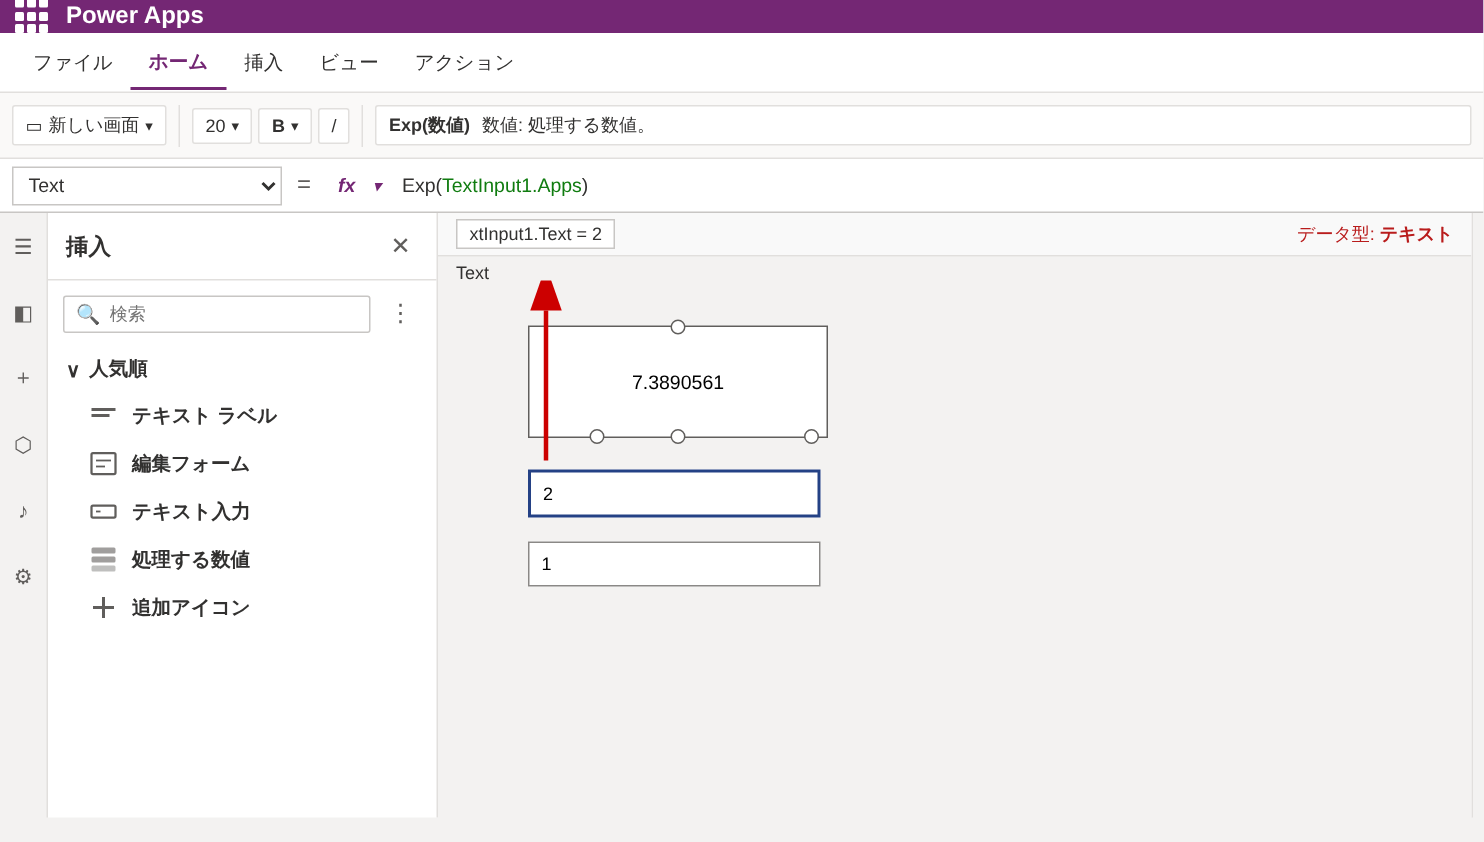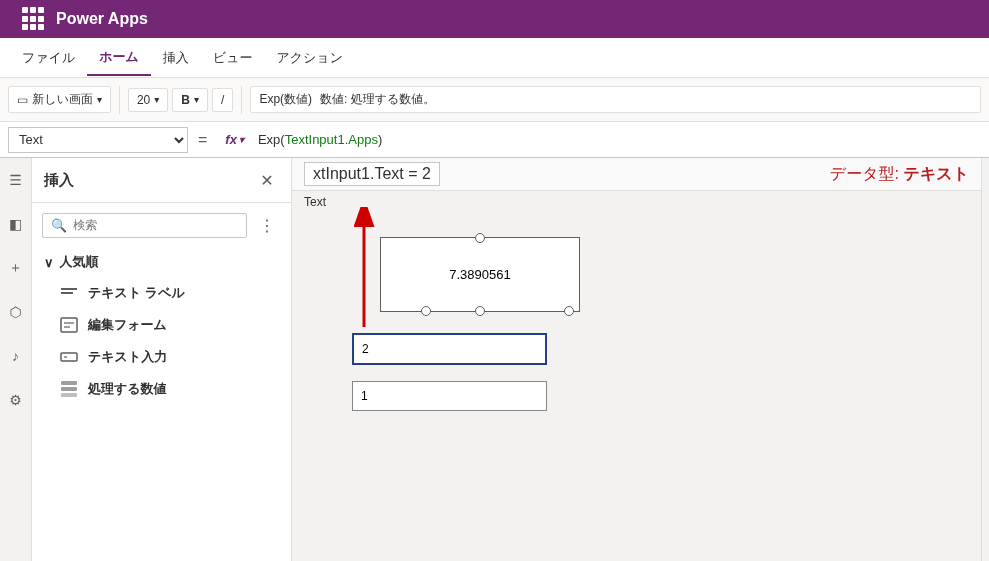--- a/index.html
+++ b/index.html
@@ -1,24 +1,24 @@
 <!DOCTYPE html>
 <html><head>
   <meta charset="utf-8">
   <style>
     * { box-sizing: border-box; margin: 0; padding: 0; font-family: 'Segoe UI', sans-serif; }
     body { width: 989px; height: 561px; overflow: hidden; background: #f3f2f1; }
 
     
     .title-bar {
       background: #742774;
-      height: 38px;
-      display: flex;
-      align-items: center;
-      padding: 0 22px;
+      height: 22px;
+      display: flex;
+      align-items: center;
+      padding: 0 10px;
       color: white;
     }
     .title-bar .grid-icon {
       width: 24px; height: 24px; margin-right: 10px;
       display: grid; grid-template-columns: repeat(3,6px); gap: 2px;
     }
     .title-bar .grid-icon span {
       width: 6px; height: 6px; background: white; border-radius: 1px;
     }
     .title-bar .app-title { font-size: 16px; font-weight: 600; }
@@ -75,21 +75,21 @@
       border-bottom: 1px solid #c8c6c4;
       padding: 0 8px;
       gap: 6px;
     }
     .formula-bar .prop-select {
       width: 180px; height: 26px; border: 1px solid #c8c6c4;
       font-size: 13px; padding: 2px 6px; color: #323130; background: white;
     }
     .formula-bar .equals { font-size: 16px; color: #605e5c; padding: 0 4px; }
     .formula-bar .fx-btn {
-      display: flex; align-items: center; gap: 2px;
+      display: flex; align-items: center; gap: 12px;
       padding: 3px 8px; border: none; background: none;
       font-size: 13px; color: #742774; cursor: pointer; font-style: italic; font-weight: 600;
     }
     .formula-bar .formula-input {
       flex: 1; font-size: 13px; color: #323130;
       border: none; outline: none; background: transparent;
     }
 
     
     .main-area {
@@ -168,21 +168,21 @@
       overflow: hidden;
     }
 
     
     .autocomplete-bar {
       background: #f9f9f9;
       border-bottom: 1px solid #e1dfdd;
       display: flex;
       align-items: center;
       padding: 4px 12px;
-      font-size: 16px;
+      font-size: 12px;
       color: #323130;
       gap: 16px;
     }
     .autocomplete-item { color: #323130; padding: 2px 8px; cursor: pointer; }
     .autocomplete-item.active { background: white; border: 1px solid #c8c6c4; }
     .data-type-info { color: #b91c1c; margin-left: auto; }
     .data-type-bold { font-weight: 700; }
 
     
     .prop-labels-row {
@@ -250,21 +250,21 @@
   </button>
   <button class="toolbar-btn">
     <b>B</b>
     <span class="chevron">▾</span>
   </button>
   <button class="toolbar-btn">
     <span>/</span>
   </button>
   <div class="toolbar-separator"></div>
   <div class="formula-hint-bar">
-    <span style="font-weight:400; margin-right:8px;">Exp(数値)</span>
+    <span style="font-weight:700; margin-right:8px;">Exp(数値)</span>
     <span>数値: 処理する数値。</span>
   </div>
 </div>
 
 <div class="formula-bar">
   <select class="prop-select">
     <option>Text</option>
   </select>
   <span class="equals">=</span>
   <button class="fx-btn">
@@ -336,36 +336,45 @@
     <div class="insert-item">
       <div class="insert-item-icon">
         <svg width="18" height="18" viewBox="0 0 18 18">
             <rect x="1" y="1" width="16" height="4" rx="1" fill="#605e5c" opacity="0.6"></rect>
             <rect x="1" y="7" width="16" height="4" rx="1" fill="#605e5c" opacity="0.6"></rect>
             <rect x="1" y="13" width="16" height="4" rx="1" fill="#605e5c" opacity="0.4"></rect>
           </svg>
       </div>
       <span>処理する数値</span>
     </div>
+    <div class="insert-item">
+      <div class="insert-item-icon">
+        <svg width="18" height="18" viewBox="0 0 18 18">
+            <line x1="9" y1="2" x2="9" y2="16" stroke="#605e5c" stroke-width="2"></line>
+            <line x1="2" y1="9" x2="16" y2="9" stroke="#605e5c" stroke-width="2"></line>
+          </svg>
+      </div>
+      <span>追加アイコン</span>
+    </div>
   </div>
 
   <div class="canvas-area">
 
     <div class="autocomplete-bar">
       <span class="autocomplete-item active">xtInput1.Text = 2</span>
       <span class="data-type-info">データ型: <b class="data-type-bold">テキスト</b></span>
     </div>
 
     <div class="prop-labels-row">
       <span>Text</span>
     </div>
 
     <div style="position: relative; height: 280px; margin-top: 4px;">
 
-      <div style="position:absolute; top:20px; left:60px; width:200px; height:75px; border:1.5px solid #605e5c; background:white; display:flex; align-items:center; justify-content:center; font-size:13px;margin-left:28px;">
+      <div style="position:absolute; top:20px; left:60px; width:200px; height:75px; border:1.5px solid #605e5c; background:white; display:flex; align-items:center; justify-content:center; font-size:13px;">
 
         <div style="position:absolute; top:-5px; left:50%; width:10px; height:10px; background:white; border:1px solid #605e5c; border-radius:50%; transform:translateX(-50%);"></div>
         <div style="position:absolute; bottom:-5px; left:20%; width:10px; height:10px; background:white; border:1px solid #605e5c; border-radius:50%;"></div>
         <div style="position:absolute; bottom:-5px; left:50%; width:10px; height:10px; background:white; border:1px solid #605e5c; border-radius:50%; transform:translateX(-50%);"></div>
         <div style="position:absolute; bottom:-5px; right:5px; width:10px; height:10px; background:white; border:1px solid #605e5c; border-radius:50%;"></div>
         <span>7.3890561</span>
       </div>
 
       <div style="position:absolute; top:116px; left:60px; width:195px; height:32px; border:2px solid #244185; background:white; display:flex; align-items:center; padding: 0 8px; font-size:12px;">
         <span>2</span>

